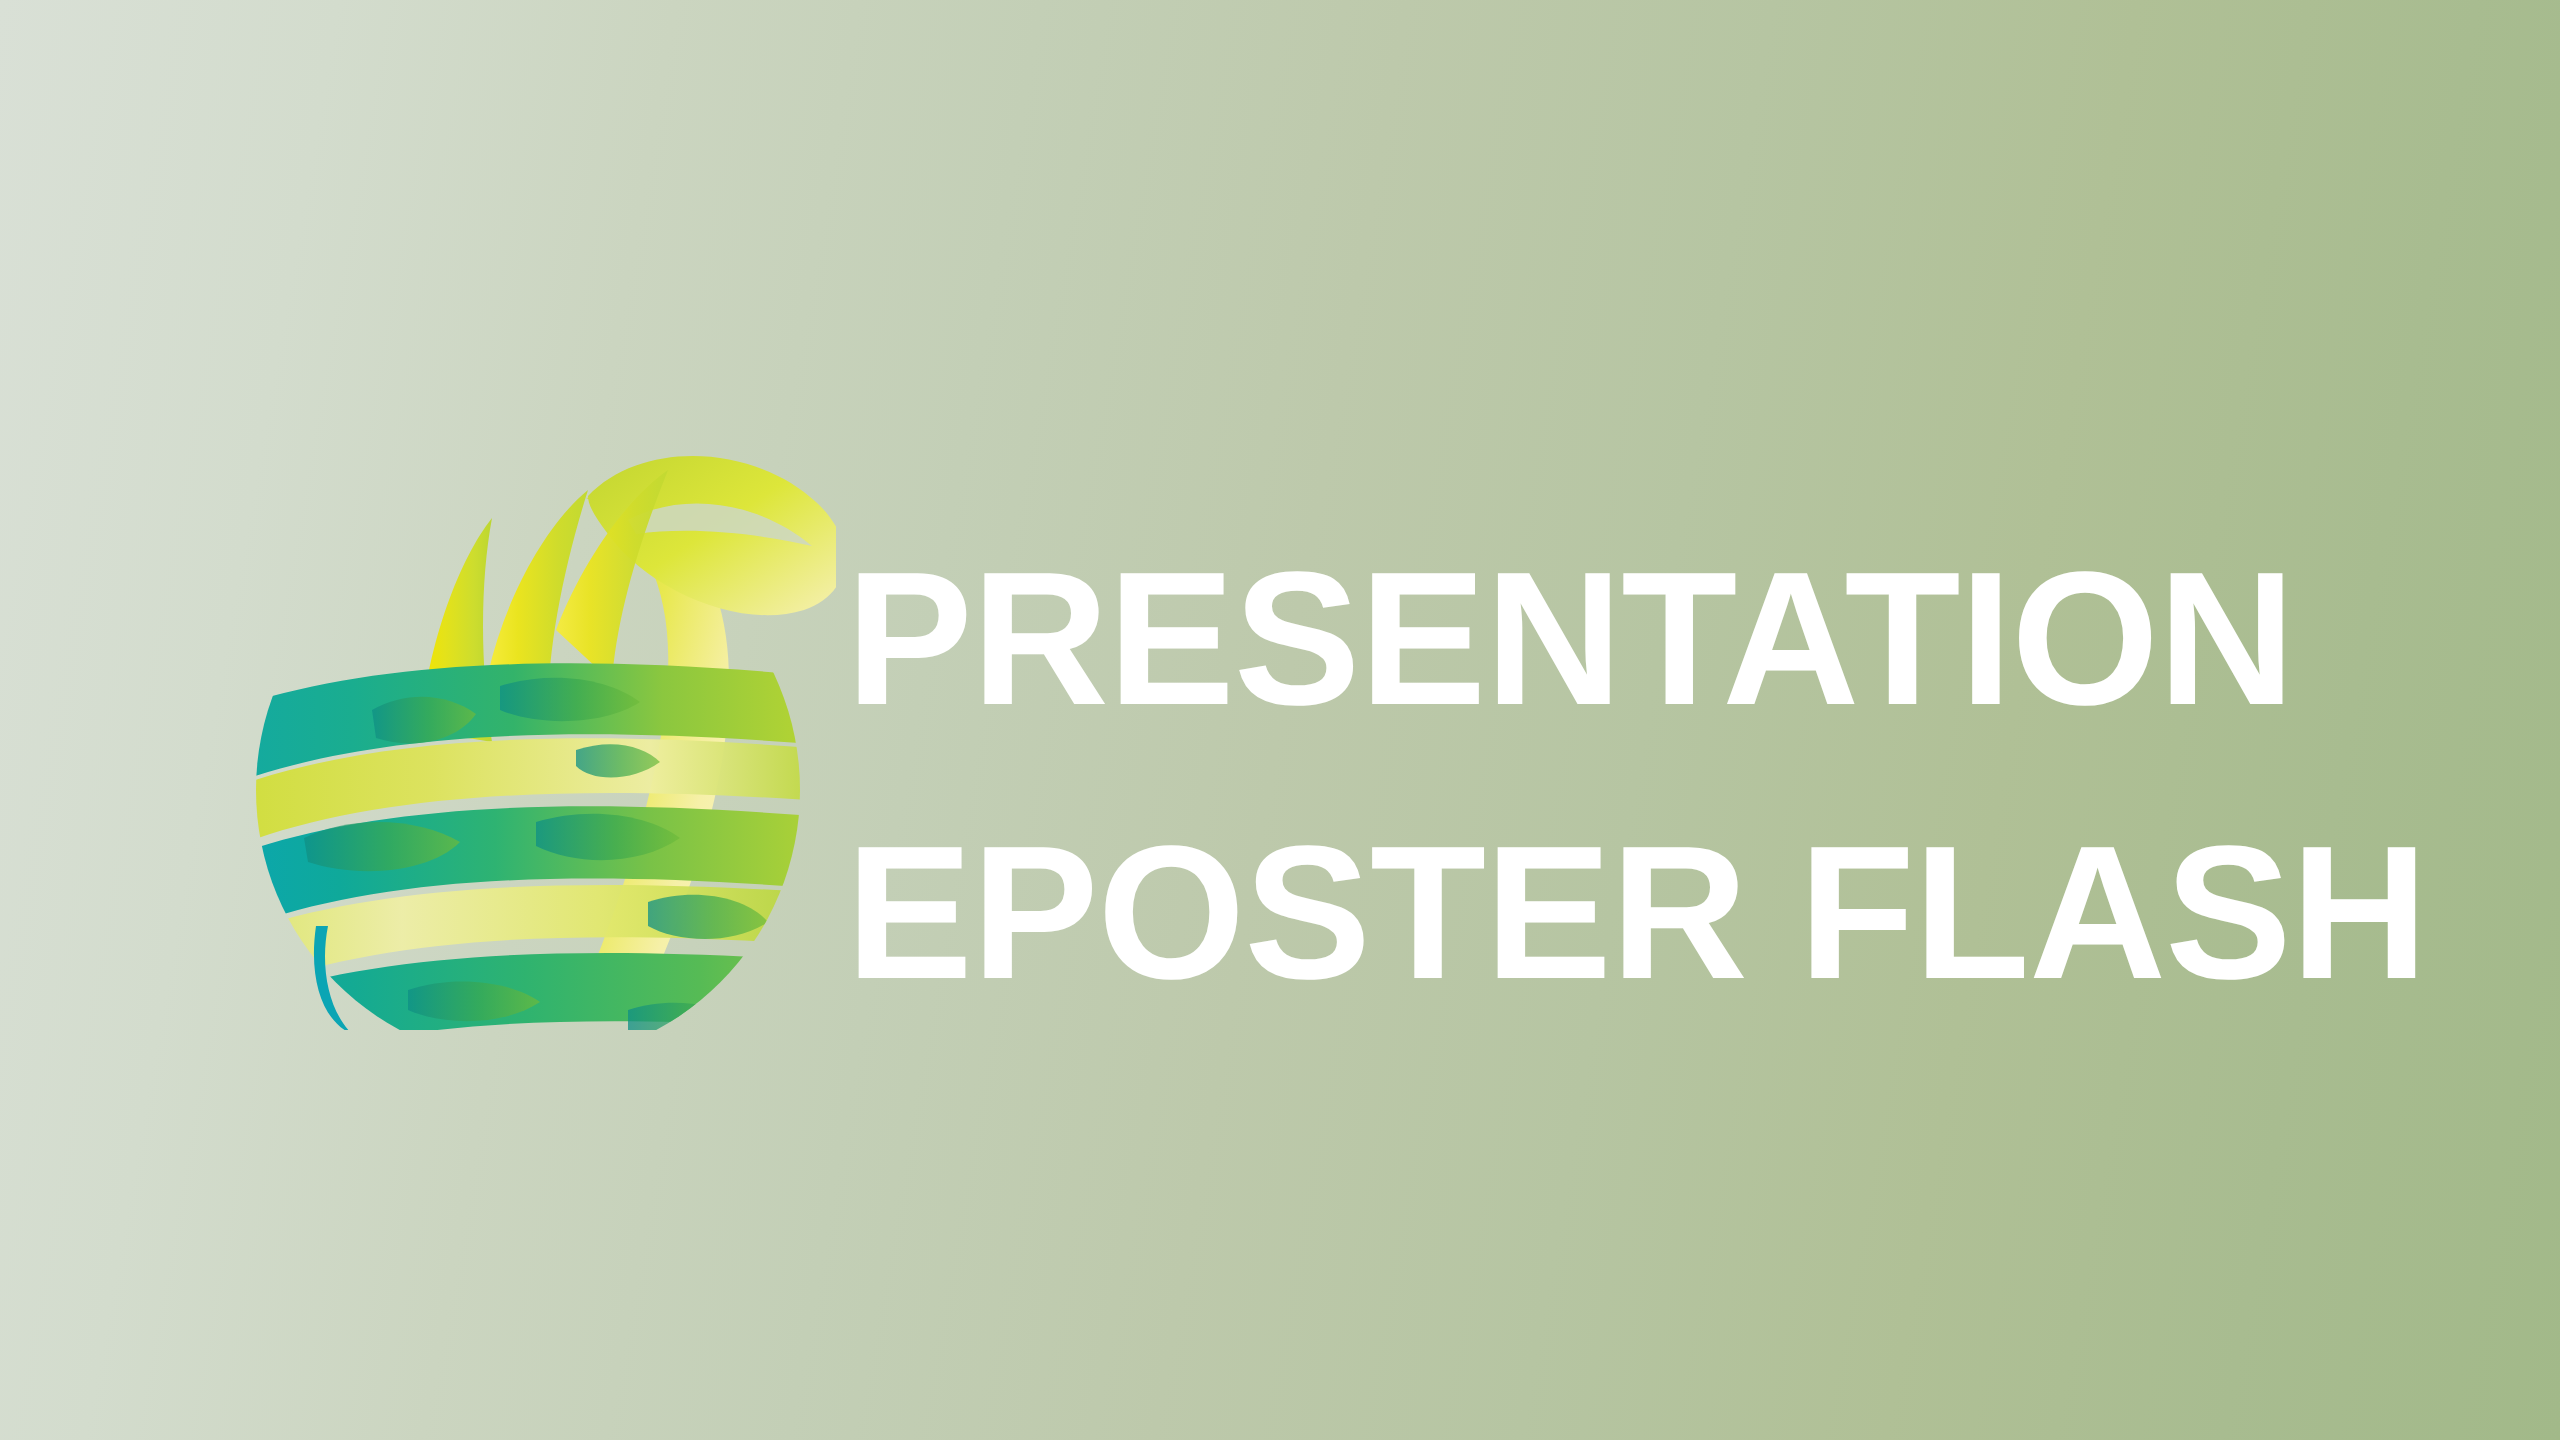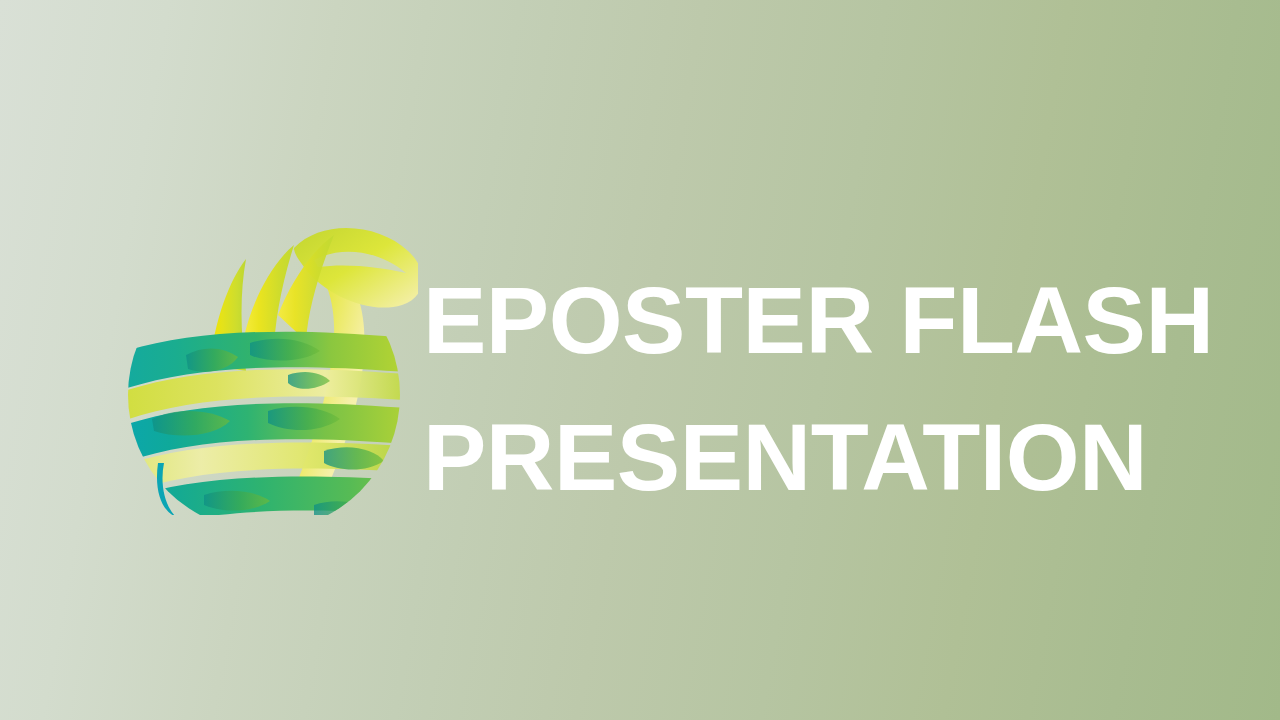--- a/index.html
+++ b/index.html
@@ -246,17 +246,17 @@
                  C 232 398, 190 410, 148 410
                  C 108 410, 74 396, 56 376 Z" fill="url(#gBand8)"></path>
         <path d="M96 388
                  C 126 408, 186 414, 230 398
                  C 206 414, 150 420, 110 404 Z" fill="url(#gBand9)"></path>
       </g>
     </svg>
   </div>
 
   <div id="title-block">
+    <span class="title-line">PRESENTATION</span>
     <span class="title-line">EPOSTER FLASH</span>
-    <span class="title-line">PRESENTATION</span>
   </div>
 
 </div>
 
 </body></html>

